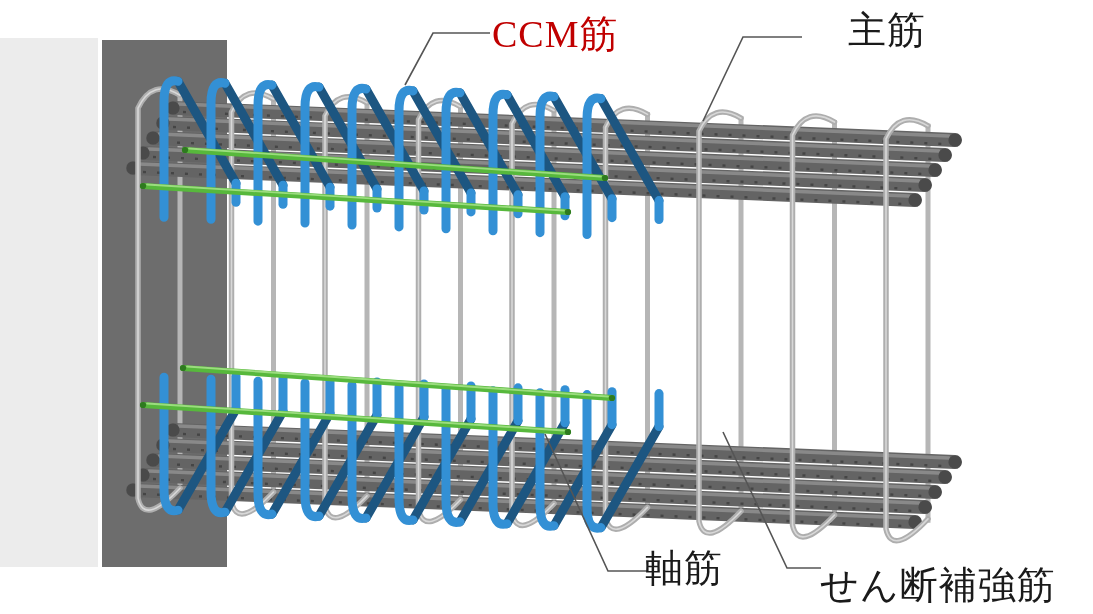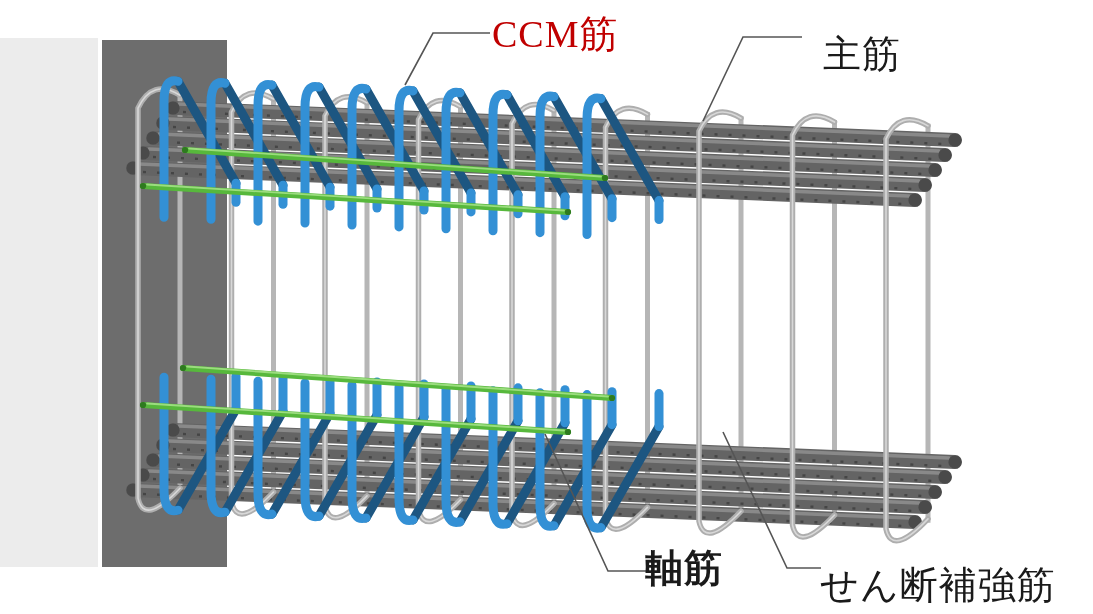--- a/index.html
+++ b/index.html
@@ -15,22 +15,22 @@
   .callout{
     position:absolute;
     font-size:38px;
     line-height:1.0;
     white-space:nowrap;
     letter-spacing:1px;
     color:#1a1a1a;
     font-family:"Liberation Serif","DejaVu Serif",serif;
   }
   #label-ccm   {left:492px;top:15px;}
-  #label-main  {left:823px;top:11px;margin-top:24px;}
-  #label-axial {left:645px;top:549px;font-weight:bold;}
+  #label-main  {left:848px;top:11px;}
+  #label-axial {left:645px;top:549px;}
   #label-shear {left:820px;top:546px;margin-top:20px;}
 </style>
 </head>
 <body>
 
 <div class="stage">
 
   <svg id="scene" width="1093" height="614" viewBox="0 0 1093 614">
 
     <rect id="wall-strip" x="0" y="38" width="98" height="529" fill="#ececec"></rect>

